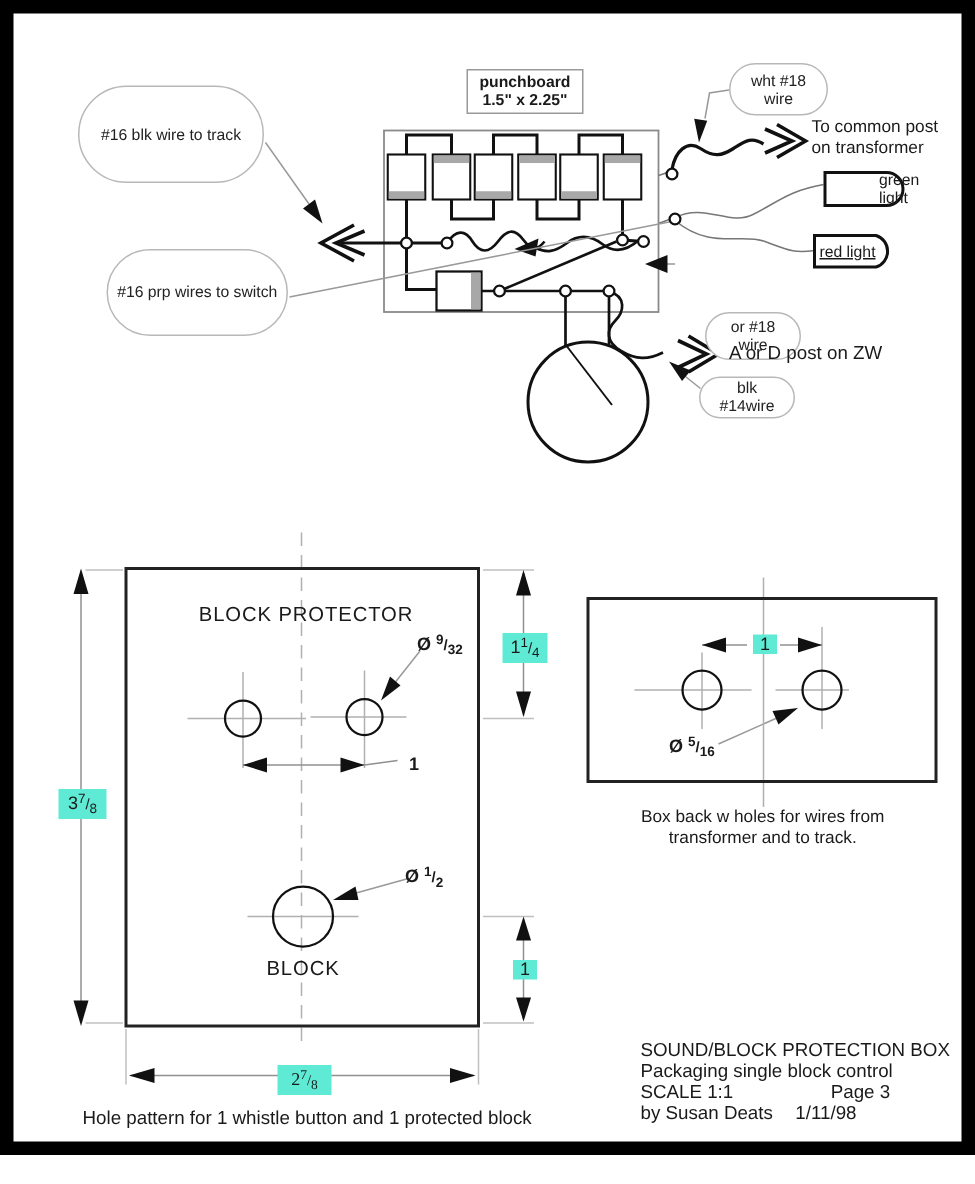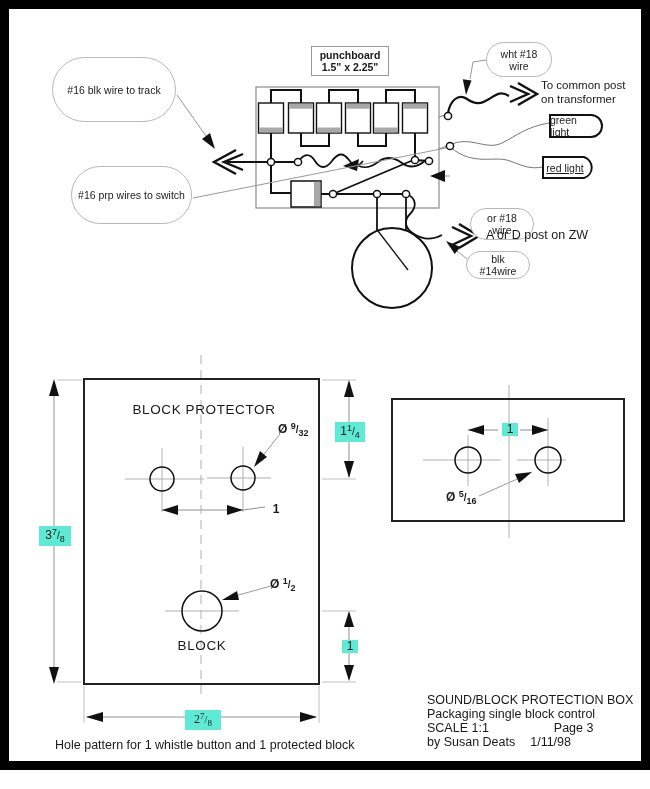--- a/index.html
+++ b/index.html
@@ -230,38 +230,42 @@
   <div class="bubble" style="left:43px;top:48px;width:124px;height:65px;">#16 blk wire to track</div>
   <div class="bubble" style="left:62px;top:157px;width:121px;height:58px;">#16 prp wires to switch</div>
   <div class="bubble" style="left:477px;top:33px;width:66px;height:35px;">wht #18 wire</div>
   <div class="bubble" style="left:461px;top:151px;width:64px;height:32px;margin-top:48px;">or #18 wire</div>
   <div class="bubble" style="left:457px;top:242px;width:64px;height:28px;">blk #14wire</div>
 
   <div class="lbl" style="left:532px;top:70px;font-size:11.5px;line-height:13.5px;">
     <div>To common post</div>
     <div>on transformer</div>
   </div>
-  <div class="pill-text" style="left:541px;top:106px;width:44px;height:22px;">green light</div>
+  <div class="pill-text" style="left:541px;top:106px;width:44px;height:22px;padding-left:36px;">green light</div>
   <div class="pill-text" style="left:534px;top:148px;width:44px;height:21px;text-decoration:underline;">red light</div>
   <div class="lbl" style="left:477px;top:219px;font-size:12.5px;">A or D post on ZW</div>
 
   <div class="lbl heading" style="left:115px;top:393px;width:160px;text-align:center;">BLOCK PROTECTOR</div>
   <div class="lbl heading" style="left:163px;top:629px;width:60px;text-align:center;">BLOCK</div>
   <div class="lbl caption" style="left:46px;top:729px;">Hole pattern for 1 whistle button and 1 protected block</div>
 
   <div class="lbl dim frac" style="left:30px;top:517px;width:30px;"><span>3</span><sup>7</sup><span class="fs"></span><sub>8</sub></div>
   <div class="lbl dim frac" style="left:176px;top:701px;width:34px;font-family:Liberation Serif, serif;"><span>2</span><sup>7</sup><span class="fs"></span><sub>8</sub></div>
   <div class="lbl dim frac" style="left:326px;top:413px;width:28px;"><span>1</span><sup>1</sup><span class="fs"></span><sub>4</sub></div>
   <div class="lbl dim" style="left:333px;top:631px;width:14px;">1</div>
   <div class="lbl dim nobg" style="left:259px;top:494px;width:14px;">1</div>
   <div class="lbl dim nobg frac" style="left:268px;top:411px;"><span>Ø</span>&nbsp;<sup>9</sup><span class="fs"></span><sub>32</sub></div>
   <div class="lbl dim nobg frac" style="left:260px;top:566px;"><span>Ø</span>&nbsp;<sup>1</sup><span class="fs"></span><sub>2</sub></div>
 
   <div class="lbl dim" style="left:493px;top:414px;width:14px;">1</div>
   <div class="lbl dim nobg frac" style="left:436px;top:479px;"><span>Ø</span>&nbsp;<sup>5</sup><span class="fs"></span><sub>16</sub></div>
+  <div class="abs small-cap" style="left:383px;top:530px;width:233px;">
+    <div>Box back w holes for wires from</div>
+    <div>transformer and to track.</div>
+  </div>
 
   <div class="abs tb" style="left:418px;top:684px;width:210px;">
     <div>SOUND/BLOCK PROTECTION BOX</div>
     <div>Packaging single block control</div>
     <div>
       <span>SCALE 1:1</span>
       <span style="display:inline-block;width:58px;"></span>
       <span>Page 3</span>
     </div>
     <div>

